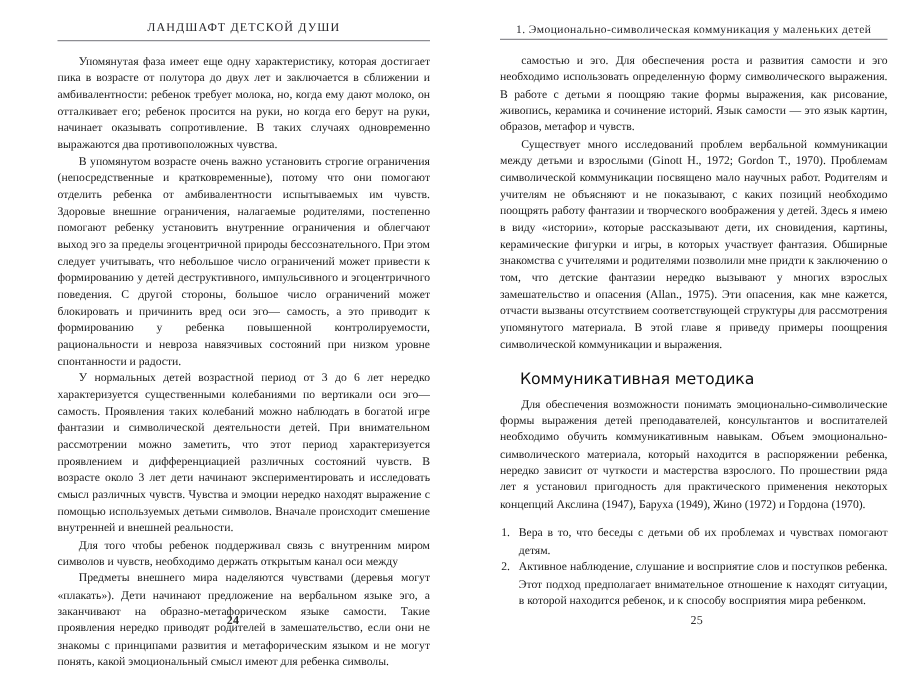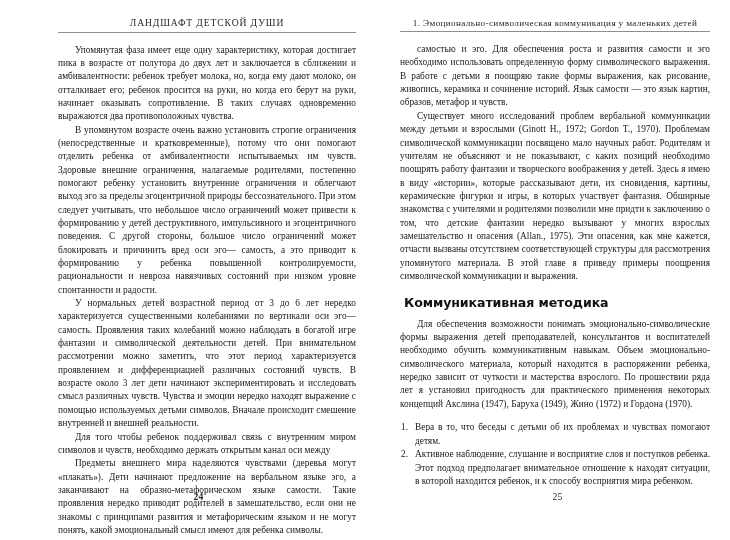--- a/index.html
+++ b/index.html
@@ -16,21 +16,21 @@
     font-family: "Liberation Serif", "DejaVu Serif", serif;
     color: #1c1c1c;
   }
   .page {
     position: absolute;
     top: 0;
     height: 540px;
     width: 365px;
     background: #ffffff;
   }
-  .page-left  { left: 16px; }
+  .page-left  { left: 4px; }
   .page-right { left: 375px; }
 
   .page-inner {
     position: absolute;
     top: 18px;
     bottom: 0;
   }
   .page-left .page-inner  { left: 42px;  width: 298px; }
   .page-right .page-inner { left: 390px; width: 310px; }
   .page-right .page-inner { left: 25px;  width: 310px; }
@@ -64,23 +64,23 @@
     color: #191919;
   }
   .body-col p {
     margin: 0;
     text-indent: 17px;
   }
 
   h2.section-heading {
     font-family: "DejaVu Sans", "Liberation Sans", sans-serif;
     font-size: 12.6px;
-    font-weight: bold;
+    font-weight: normal;
     letter-spacing: -0.1px;
-    margin: 13px 0 7px 4px;
+    margin: 13px 0 7px 16px;
     text-indent: 0;
     text-align: left;
     color: #111111;
     line-height: 1.15;
   }
 
   ol.numbered-list {
     margin: 10px 0 0 0;
     padding: 0;
     list-style: none;

